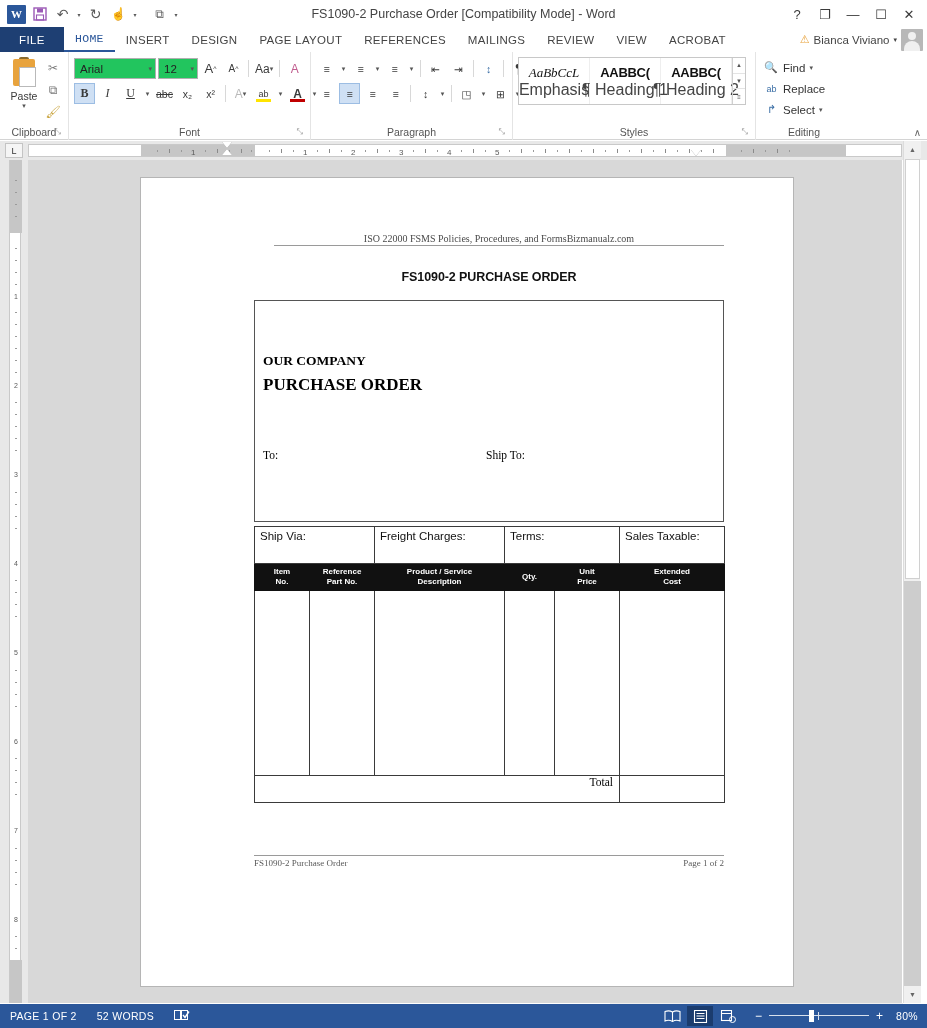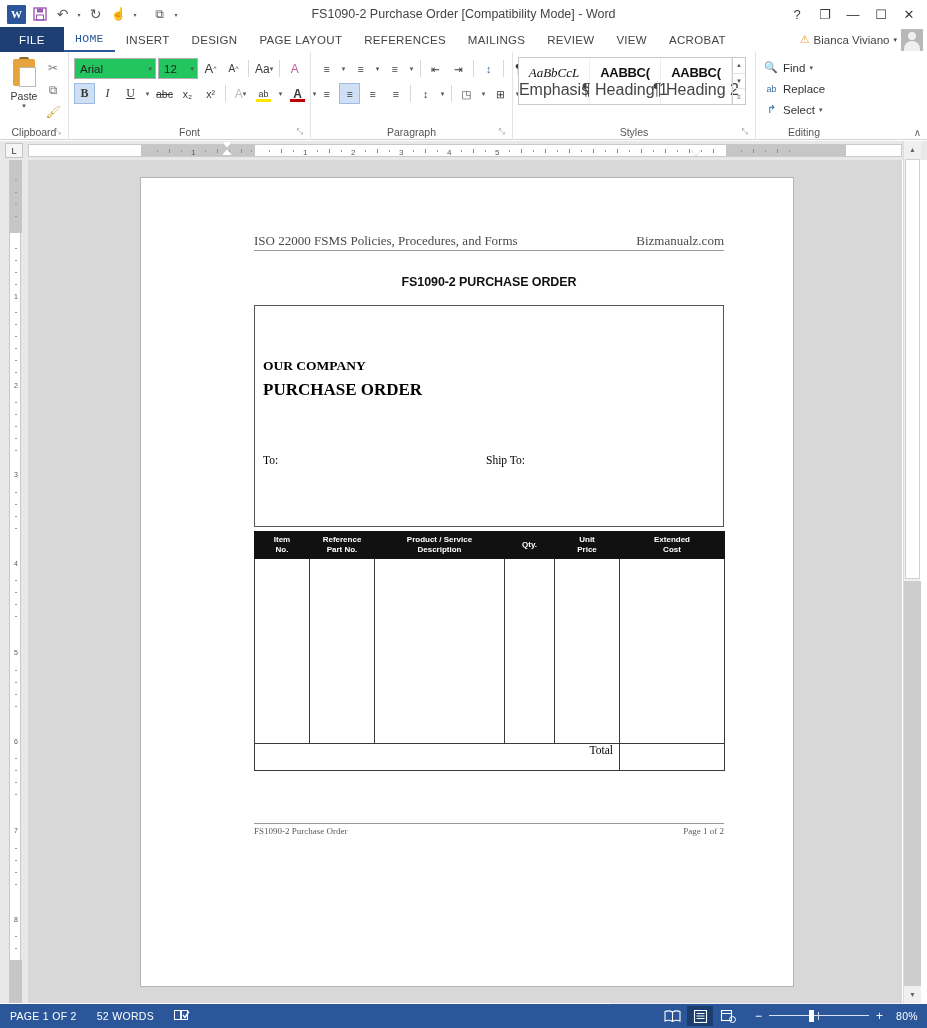--- a/index.html
+++ b/index.html
@@ -207,23 +207,23 @@
     position: absolute; left: 28px; top: 160px; width: 874px; height: 843px;
     background: #d8d8d8; overflow: hidden;
   }
   .page {
     position: absolute; left: 112px; top: 17px; width: 654px; height: 810px;
     background: #fff; border: 1px solid #b5b5b5;
   }
   .pg-inner { position: absolute; left: 113px; top: 55px; width: 470px; }
 
   .doc-header {
-    display: flex; justify-content: space-between; align-items: flex-end;
+    display: flex; justify-content: center; align-items: flex-end;
     border-bottom: 1px solid #9a9a9a; padding-bottom: 1px;
-    font-family: "Liberation Serif", serif; font-size: 13px; color: #4a4a4a;
+    font-family: "Liberation Serif", serif; font-size: 10px; color: #4a4a4a; margin-left: 20px;
   }
   .doc-title {
     text-align: center; font-weight: bold; font-size: 12.5px; color: #111;
     margin-top: 24px; letter-spacing: -0.1px;
   }
 
   .po-box {
     margin-top: 16px; border: 1px solid #555; height: 222px; position: relative;
     font-family: "Liberation Serif", serif;
   }
@@ -721,20 +721,26 @@
       <table class="form-table">
         <colgroup>
           <col style="width:55px">
             <col style="width:65px">
             <col style="width:130px">
           <col style="width:50px">
             <col style="width:65px">
             <col style="width:105px">
         </colgroup>
         <tbody>
+            <tr class="tr-ship">
+          <td colspan="2">Ship Via:</td>
+          <td>Freight Charges:</td>
+          <td colspan="2">Terms:</td>
+          <td>Sales Taxable:</td>
+        </tr>
         <tr class="tr-head">
           <td>
             <span>Item</span><br>
             <span>No.</span>
           </td>
           <td>
             <span>Reference</span><br>
             <span>Part No.</span>
           </td>
           <td>

